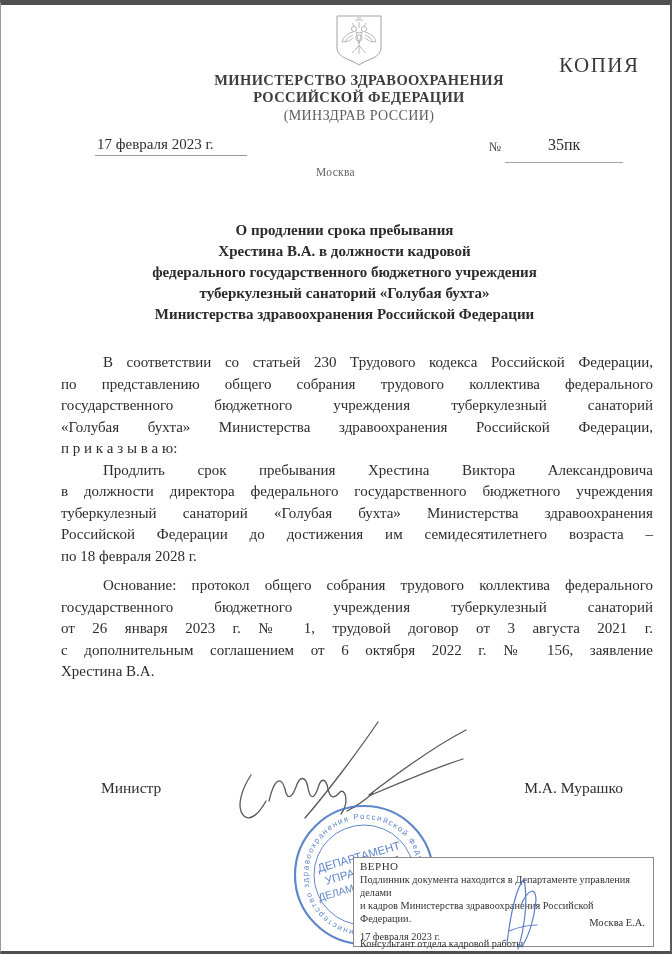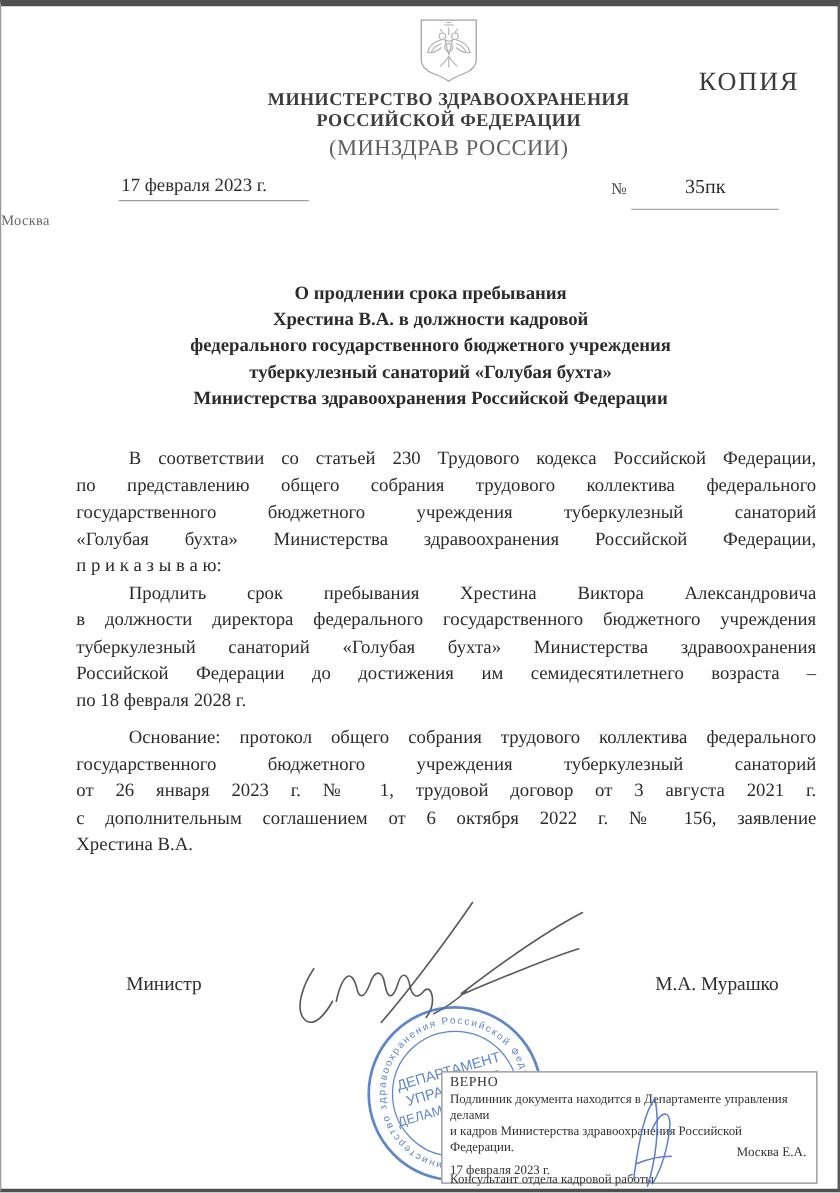--- a/index.html
+++ b/index.html
@@ -7,31 +7,31 @@
     position:relative;width:672px;height:954px;background:#ffffff;
     box-sizing:border-box;overflow:hidden;
     border-top:5px solid #4f4f4f;border-right:2px solid #5a5a5a;
     border-bottom:3px solid #4f4f4f;border-left:1px solid #9a9a9a;
     font-family:"Liberation Serif","DejaVu Serif",serif;color:#2e2e2e;
   }
   
   .hdr{width:340px;margin:9px auto 0;margin-left:188px;text-align:center;}
   .emblem{display:block;margin:0 auto 6px;}
   .min1{font-weight:bold;font-size:14.5px;letter-spacing:.4px;color:#3d3d3d;line-height:17px;}
-  .min3{font-size:18px;color:#5f5f5f;letter-spacing:.4px;margin-top:2px;}
+  .min3{font-size:14px;color:#5f5f5f;letter-spacing:.4px;margin-top:2px;}
   .copy{position:absolute;top:48px;left:558px;font-size:21px;letter-spacing:1.5px;color:#3a3a3a;}
   
   .kind{text-align:center;margin-top:36px;font-weight:bold;font-size:16.5px;letter-spacing:2px;color:#333;}
   .daterow{position:relative;height:26px;margin:12px 60px 0;font-size:15px;}
   .dleft{position:absolute;left:36px;top:0;}
   .dleft .ul{display:block;width:152px;border-bottom:1px solid #9b9b9b;margin-top:2px;margin-left:-2px;}
   .dright{position:absolute;left:428px;top:0;white-space:nowrap;}
   .numsign{font-size:13px;color:#4a4a4a;vertical-align:-1px;}
   .numval{display:inline-block;width:118px;text-align:center;border-bottom:1px solid #a5a5a5;padding-bottom:8px;font-size:16px;}
-  .city{font-size:11.5px;color:#666;margin-top:4px;letter-spacing:.3px;}
+  .city{text-align:center;font-size:11.5px;color:#666;margin-top:4px;letter-spacing:.3px;}
   
   .doctitle{margin:42px 0 0 18px;text-align:center;font-weight:bold;font-size:15px;line-height:21px;color:#2b2b2b;}
   
   .body{margin:27px 20px 0 60px;width:592px;font-size:15px;line-height:21.5px;color:#2c2c2c;}
   .bline{white-space:normal;}
   .just{text-align:justify;text-align-last:justify;}
   .ind{text-indent:42px;}
   .pgap{height:8px;}
   
   .sigrow{position:absolute;left:60px;top:774px;width:562px;font-size:15.5px;}

